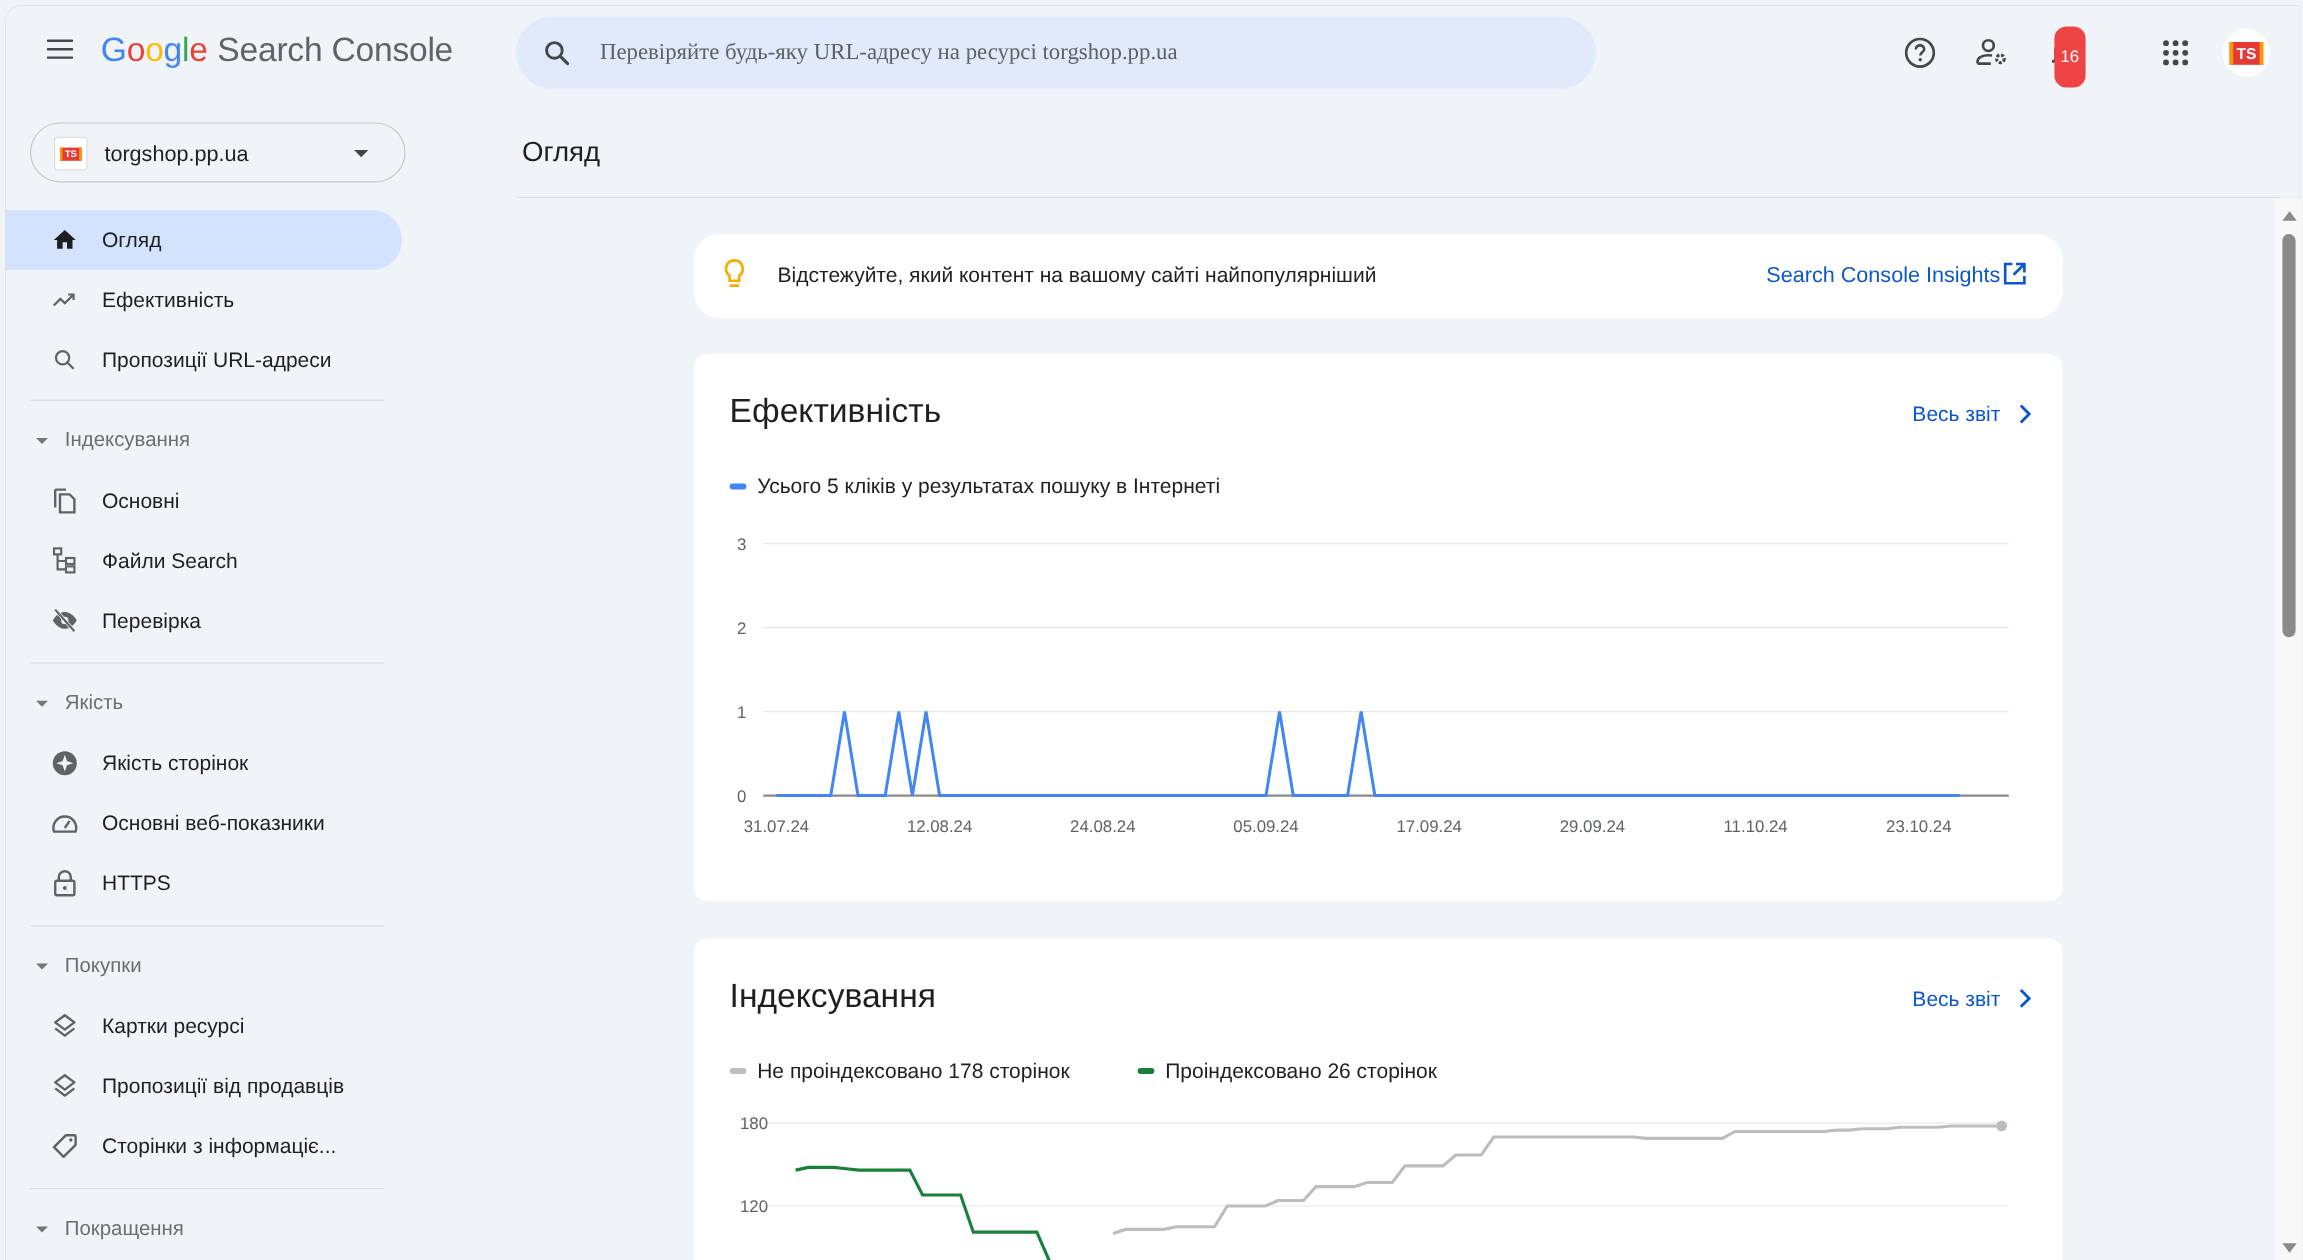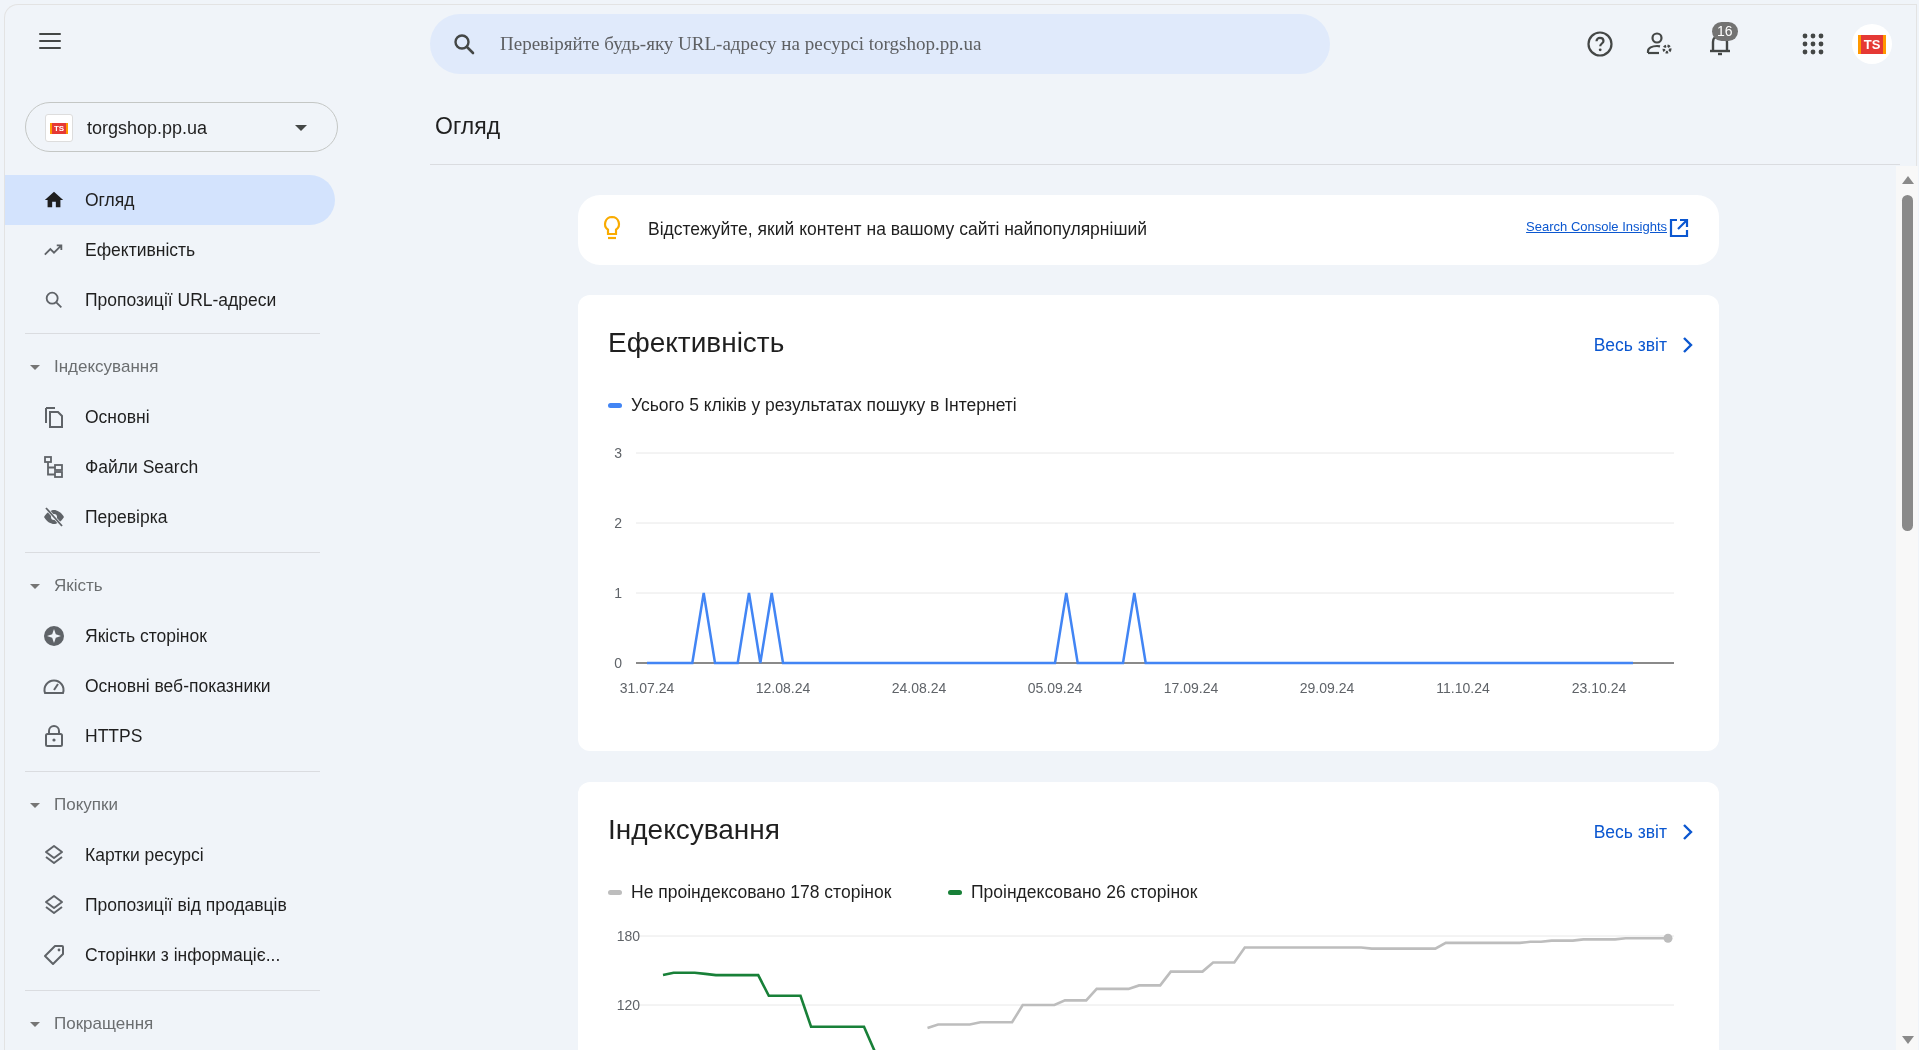--- a/index.html
+++ b/index.html
@@ -10,21 +10,21 @@
   .menu-btn { position: absolute; left: 34px; top: 28px; width: 32px; height: 32px; cursor: pointer; }
   .menu-btn span { display: block; width: 22px; height: 2.5px; background: #444746; margin: 4.5px 5px; border-radius: 1px; }
   .logo { position: absolute; left: 84px; top: 26px; font-size: 28px; letter-spacing: -0.2px; white-space: nowrap; }
   .logo .g1 { color: #4285f4; } .logo .g2 { color: #ea4335; } .logo .g3 { color: #fbbc04; } .logo .g4 { color: #34a853; }
   .logo .sc { color: #5f6368; margin-left: 8px; }
   .search { position: absolute; left: 430px; top: 14px; width: 900px; height: 60px; background: #e0eafb; border-radius: 30px; cursor: text; }
   .search .sicon { position: absolute; left: 22px; top: 18px; width: 24px; height: 24px; }
   .search input { position: absolute; left: 70px; top: 0; height: 60px; width: 800px; border: none; background: transparent; font-size: 19px; color: #444746; font-family: Liberation Serif, serif; outline: none; }
   .search input::placeholder { color: #5e6063; }
   .ticon { position: absolute; top: 28px; width: 32px; height: 32px; cursor: pointer; display: flex; align-items: center; justify-content: center; }
-  .badge { position: absolute; left: 1712px; top: 22px; background: #737373; color: #fff; font-size: 14px; padding: 1px 5px; border-radius: 10px; line-height: 17px; }
+  .badge { position: absolute; left: 1712px; top: 22px; background: #ef4444; color: #fff; font-size: 14px; padding: 17px 5px; border-radius: 10px; line-height: 17px; }
   .avatar { position: absolute; left: 1852px; top: 24px; width: 40px; height: 40px; border-radius: 50%; background: #fff; display: flex; align-items: center; justify-content: center; cursor: pointer; overflow: hidden; }
   .avatar .ts { background: #e53935; color: #fff; font-weight: bold; font-size: 13px; padding: 2px 3px; border-left: 3px solid #ff9800; border-right: 3px solid #ff9800; }
 
   .sidebar { position: absolute; left: 0; top: 88px; width: 340px; }
   .prop { position: absolute; left: 25px; top: 14px; width: 313px; height: 50px; border: 1px solid #c4c7c5; border-radius: 25px; cursor: pointer; }
   .prop .fav { position: absolute; left: 19px; top: 11px; width: 28px; height: 28px; background: #fff; border: 1px solid #ddd; border-radius: 3px; display: flex; align-items: center; justify-content: center; }
   .prop .fav .ts { background: #e53935; color: #fff; font-size: 8px; font-weight: bold; padding: 1px 2px; border-left: 2px solid #ff9800; border-right: 2px solid #ff9800; }
   .prop .name { position: absolute; left: 61px; top: 15px; font-size: 18px; color: #1f1f1f; }
   .prop .caret { position: absolute; right: 30px; top: 22px; width: 0; height: 0; border-left: 6px solid transparent; border-right: 6px solid transparent; border-top: 6px solid #444746; }
   .nav-item { position: absolute; left: 5px; width: 330px; height: 50px; border-radius: 0 25px 25px 0; cursor: pointer; display: flex; align-items: center; }
@@ -37,21 +37,21 @@
   .sec-head .slabel { font-size: 17px; color: #6b6e70; }
   .divider { position: absolute; left: 25px; width: 295px; height: 1px; background: #dadce0; }
 
   .page-title { position: absolute; left: 435px; top: 113px; font-size: 23px; color: #1f1f1f; }
   .title-rule { position: absolute; left: 430px; top: 164px; width: 1470px; height: 1px; background: #dadce0; }
 
   .card { position: absolute; background: #fff; border-radius: 12px; }
   .banner { left: 578px; top: 195px; width: 1141px; height: 70px; border-radius: 22px; }
   .banner .bulb { position: absolute; left: 24px; top: 20px; }
   .banner .btext { position: absolute; left: 70px; top: 24px; font-size: 17.5px; color: #1f1f1f; }
-  .banner .blink { position: absolute; right: 52px; top: 24px; font-size: 13px; color: #0b57d0; cursor: pointer; text-decoration: underline; }
+  .banner .blink { position: absolute; right: 52px; top: 24px; font-size: 18px; color: #0b57d0; cursor: pointer; }
   .banner .ext { position: absolute; right: 30px; top: 23px; cursor: pointer; }
 
   .card-title { position: absolute; left: 30px; font-size: 28px; color: #1f1f1f; }
   .card-link { position: absolute; right: 52px; font-size: 17.5px; color: #0b57d0; cursor: pointer; }
   .card-chev { position: absolute; right: 24px; cursor: pointer; }
   .legend { position: absolute; display: flex; align-items: center; font-size: 17.5px; color: #1f1f1f; white-space: nowrap; }
   .legend .sw { width: 14px; height: 5px; border-radius: 3px; margin-right: 9px; }
 
   .perf { left: 578px; top: 295px; width: 1141px; height: 456px; }
   .idx { left: 578px; top: 782px; width: 1141px; height: 300px; }
@@ -66,20 +66,23 @@
 <body>
 
 <div class="frame"></div>
 
 <div class="topbar">
   <div class="menu-btn">
       <span></span>
       <span></span>
       <span></span>
     </div>
+  <div class="logo">
+    <span class="g1">G</span><span class="g2">o</span><span class="g3">o</span><span class="g1">g</span><span class="g4">l</span><span class="g2">e</span><span class="sc">Search Console</span>
+  </div>
   <div class="search">
     <svg class="sicon" viewBox="0 0 24 24">
         <circle cx="10" cy="10" r="6.5" fill="none" stroke="#444746" stroke-width="2.4"></circle>
         <line x1="15" y1="15" x2="21" y2="21" stroke="#444746" stroke-width="2.6" stroke-linecap="round"></line>
       </svg>
     <input type="text" placeholder="Перевіряйте будь-яку URL-адресу на ресурсі torgshop.pp.ua" style="">
   </div>
   <div class="ticon" style="left:1584px">
     <svg width="28" height="28" viewBox="0 0 28 28">
         <circle cx="14" cy="14" r="11.5" fill="none" stroke="#444746" stroke-width="2.2"></circle>

